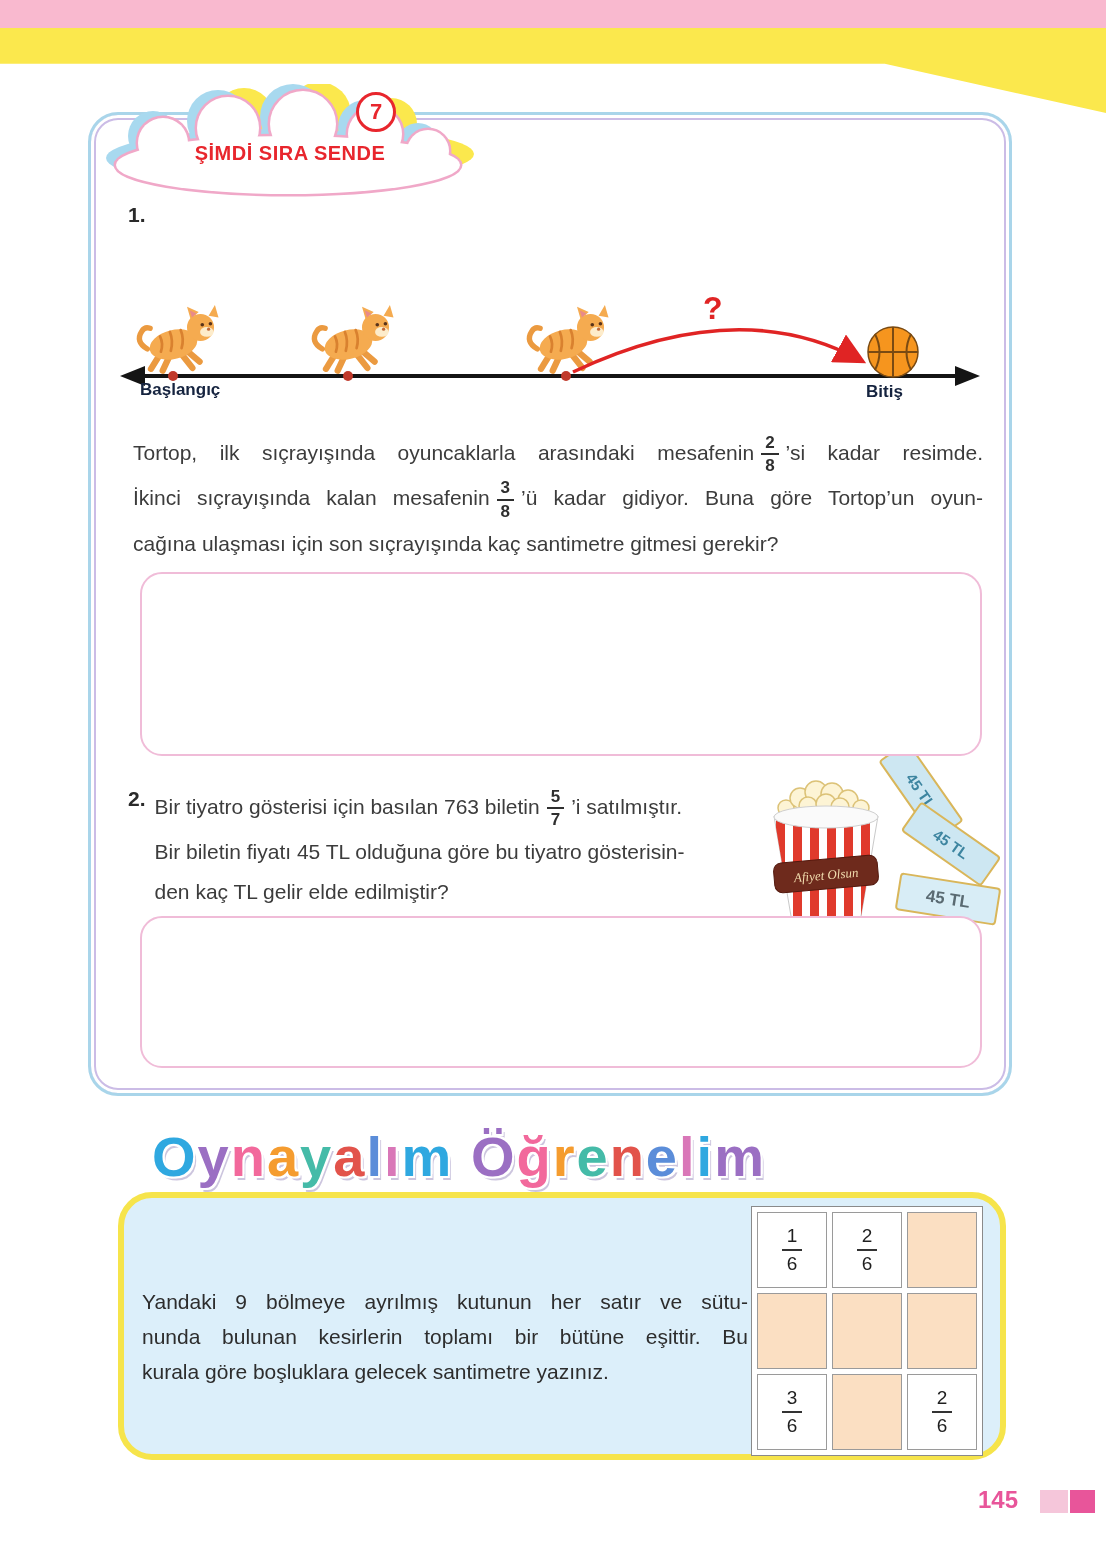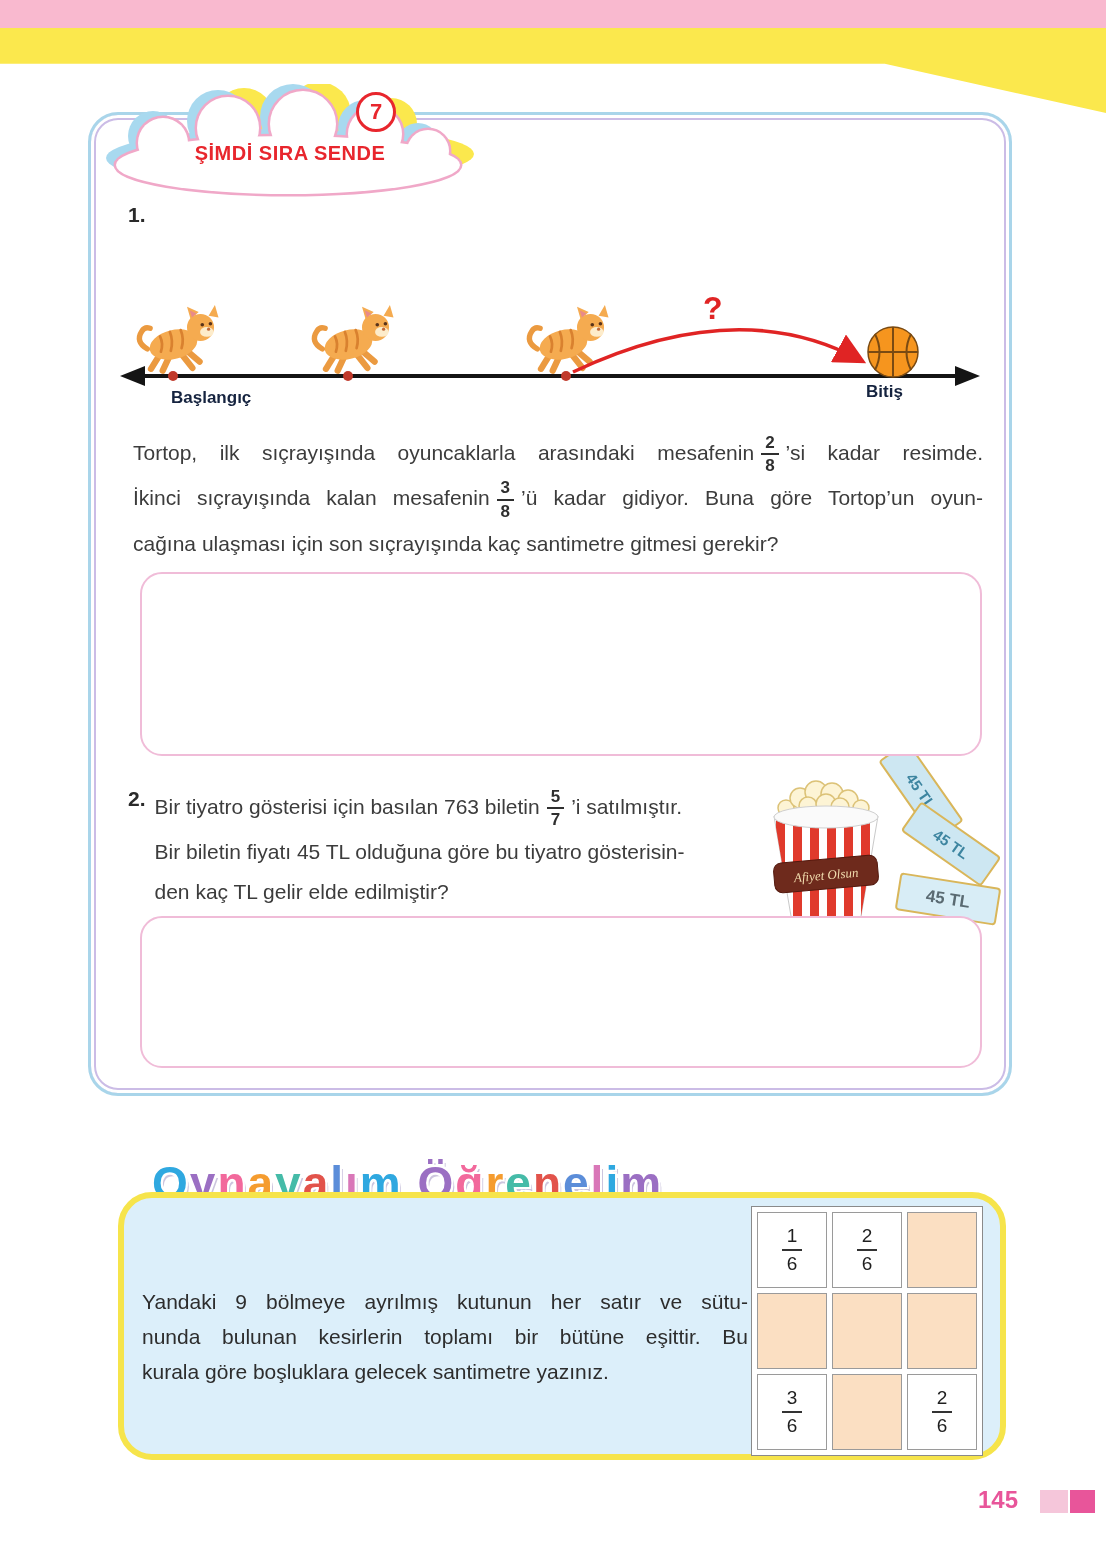--- a/index.html
+++ b/index.html
@@ -58,22 +58,22 @@
   }
   .box1{top:572px;height:180px;}
   .box2{top:916px;height:148px;}
   
   .q2block{top:782px;left:128px;width:648px;}
   .q2l1{line-height:50px;display:block;}
   .q2l{line-height:40px;display:block;}
   .popcorn-wrap{position:absolute;left:756px;top:756px;width:252px;height:186px;}
   
   .activity-title{
-    position:absolute;left:152px;top:1124px;font-size:46px;font-weight:bold;
-    letter-spacing:2px;white-space:pre;margin-top:32px;
+    position:absolute;left:152px;top:1124px;font-size:56px;font-weight:bold;
+    letter-spacing:2px;white-space:pre;
   }
   .activity-title span{
     text-shadow:2px 2px 0 #fff,-2px 2px 0 #fff,2px -2px 0 #fff,-2px -2px 0 #fff,3px 4px 0 rgba(110,90,160,.35);
   }
   .activity-box{
     position:absolute;left:118px;top:1192px;width:888px;height:268px;
     background:#dceffa;border:6px solid #f6e44b;border-radius:34px;box-sizing:border-box;
   }
   .activity-text{position:absolute;left:18px;top:70px;width:606px;font-size:21px;color:#2d2d2d;margin-top:16px;}
   .activity-text div{line-height:35px;}
@@ -187,21 +187,21 @@
     <use href="#cat" x="405" y="28" width="90" height="72"></use>
 
     <path d="M455 96 Q 620 18 742 84" fill="none" stroke="#e02424" stroke-width="3.5" marker-end="url(#redarrow)"></path>
 
     <g>
       <circle cx="775" cy="76" r="25" fill="#f6951e" stroke="#7a4a12" stroke-width="1.5"></circle>
       <path d="M750 76 h50 M775 51 v50 M757 58 q9 18 0 36 M793 58 q-9 18 0 36" stroke="#7a4a12" stroke-width="2" fill="none"></path>
     </g>
   </svg>
   <div class="qmark">?</div>
-  <div class="line-label" style="left:22px;top:112px;margin-left:31px;">Başlangıç</div>
+  <div class="line-label" style="left:22px;top:104px;">Başlangıç</div>
   <div class="line-label" style="left:748px;top:106px;">Bitiş</div>
 </div>
 
 <div class="para">
   <div class="pline just">
     <span>Tortop, ilk sıçrayışında oyuncaklarla arasındaki mesafenin</span><span class="frac">
         <span class="fnum">2</span>
         <span class="fden">8</span>
       </span><span>’si kadar resimde.</span>
   </div>

